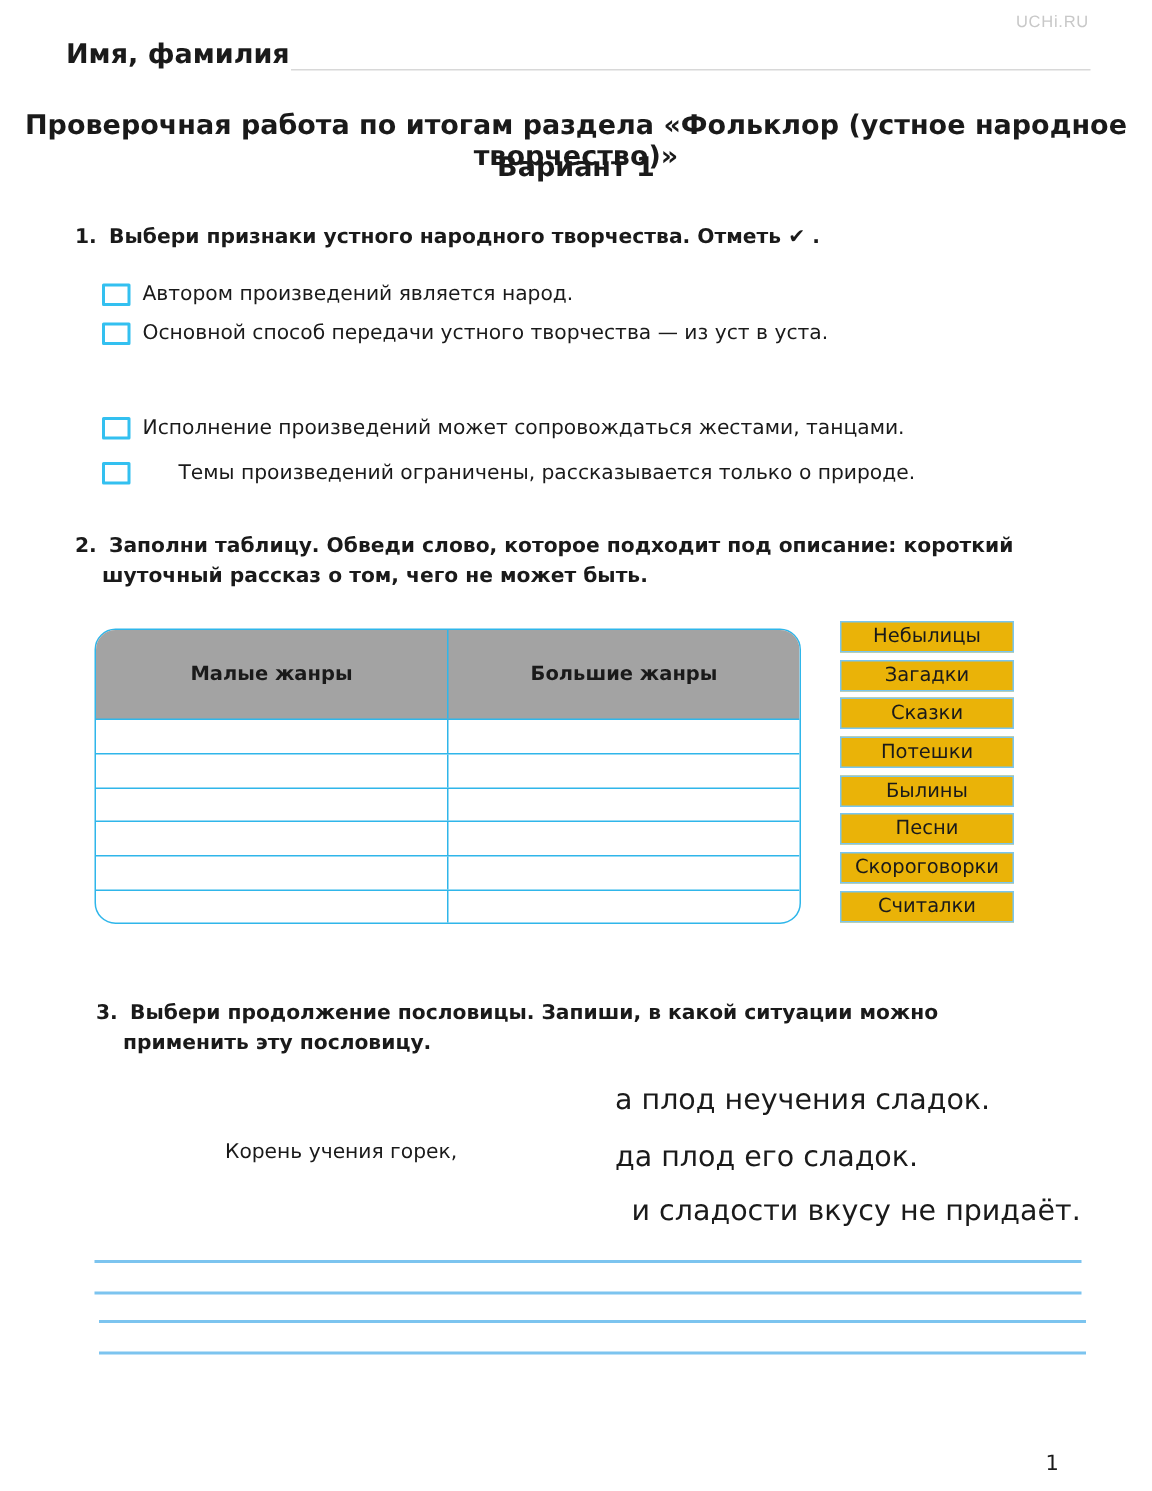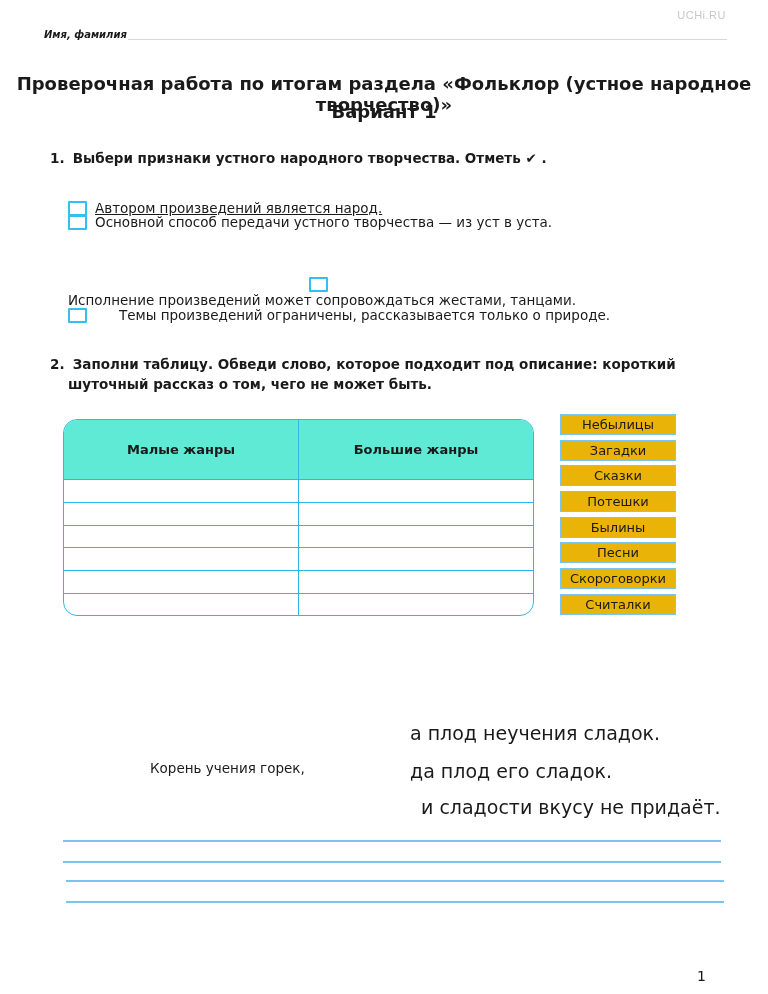--- a/index.html
+++ b/index.html
@@ -11,21 +11,21 @@
     .page { position: relative; width: 768px; height: 994px; }
     .brand {
       position: absolute; right: 42px; top: 9px;
       font-size: 11px; color: #c8c8c8; letter-spacing: 0.5px;
       font-family: "Liberation Sans", sans-serif;
     }
     .name-row {
       position: absolute; left: 44px; top: 26px; width: 683px;
       display: flex; align-items: flex-end;
     }
-    .name-label { font-size: 10px; font-weight: bold; white-space: nowrap; font-style: italic; }
+    .name-label { font-size: 18px; font-weight: bold; white-space: nowrap; }
     .name-line { flex: 1; border-bottom: 1.5px solid #d8d8d8; height: 14px; margin-left: 1px; }
 
     .title {
       position: absolute; left: 0; width: 768px; text-align: center;
       font-size: 18px; font-weight: bold;
     }
     .title.t1 { top: 73px; }
     .title.t2 { top: 101px; }
 
     .q-title {
@@ -44,21 +44,21 @@
     .checkbox {
       width: 19px; height: 15px; border: 2px solid #33c0f0; border-radius: 1px;
       margin-right: 8px; background: #fff;
     }
 
     .genre-table {
       position: absolute; left: 63px; top: 419px; width: 471px; height: 197px;
       border: 1.5px solid #2fb6ea; border-radius: 14px; overflow: hidden;
     }
     .gt-head {
-      display: flex; height: 60px; background: #5eead4;
+      display: flex; height: 60px; background: #a3a3a3;
       border-bottom: 1.5px solid #2fb6ea;
     }
     .gt-head > div, .gt-row > div {
       flex: 1; display: flex; align-items: center; justify-content: center;
     }
     .gt-head > div:first-child, .gt-row > div:first-child {
       border-right: 1.5px solid #2fb6ea;
     }
     .gt-head span { font-size: 13px; font-weight: bold; }
     .gt-row { display: flex; height: 22.8px; border-bottom: 1.5px solid #2fb6ea; }
@@ -93,29 +93,29 @@
 
   <div class="title t1">Проверочная работа по итогам раздела «Фольклор (устное народное творчество)»</div>
   <div class="title t2">Вариант 1</div>
 
   <div class="q-title q1">
     <span class="num">1.</span>
     <span>Выбери признаки устного народного творчества. Отметь</span>
     <span>✔</span><span> .</span>
   </div>
 
-  <div class="option" style="top:200px;text-decoration:underline;">
+  <div class="option" style="top:188px;">
     <span class="checkbox"></span>
     <span>Автором произведений является народ.</span>
   </div>
   <div class="option" style="top:214px;">
     <span class="checkbox"></span>
     <span>Основной способ передачи устного творчества — из уст в уста.</span>
   </div>
-  <div class="option" style="top:277px;flex-direction:column;">
+  <div class="option" style="top:277px;">
     <span class="checkbox"></span>
     <span>Исполнение произведений может сопровождаться жестами, танцами.</span>
   </div>
   <div class="option" style="top:307px;gap:24px;">
     <span class="checkbox"></span>
     <span>Темы произведений ограничены, рассказывается только о природе.</span>
   </div>
 
   <div class="q-title q2">
     <div>
@@ -164,20 +164,27 @@
     <div class="word">Небылицы</div>
     <div class="word">Загадки</div>
     <div class="word">Сказки</div>
     <div class="word">Потешки</div>
     <div class="word">Былины</div>
     <div class="word">Песни</div>
     <div class="word">Скороговорки</div>
     <div class="word">Считалки</div>
   </div>
 
+  <div class="q-title q3">
+    <div>
+      <span class="num">3.</span>
+      <span>Выбери продолжение пословицы. Запиши, в какой ситуации можно</span>
+    </div>
+    <div class="indent">применить эту пословицу.</div>
+  </div>
 
   <div class="proverb-left">Корень учения горек,</div>
   <div class="proverb-opt" style="top:722px;">а плод неучения сладок.</div>
   <div class="proverb-opt" style="top:760px;">да плод его сладок.</div>
   <div class="proverb-opt" style="top:796px;margin-left:11px;">и сладости вкусу не придаёт.</div>
 
   <div class="write-line" style="left:63px; width:658px; top:840px;"></div>
   <div class="write-line" style="left:63px; width:658px; top:861px;"></div>
   <div class="write-line" style="left:66px; width:658px; top:880px;"></div>
   <div class="write-line" style="left:66px; width:658px; top:901px;"></div>

